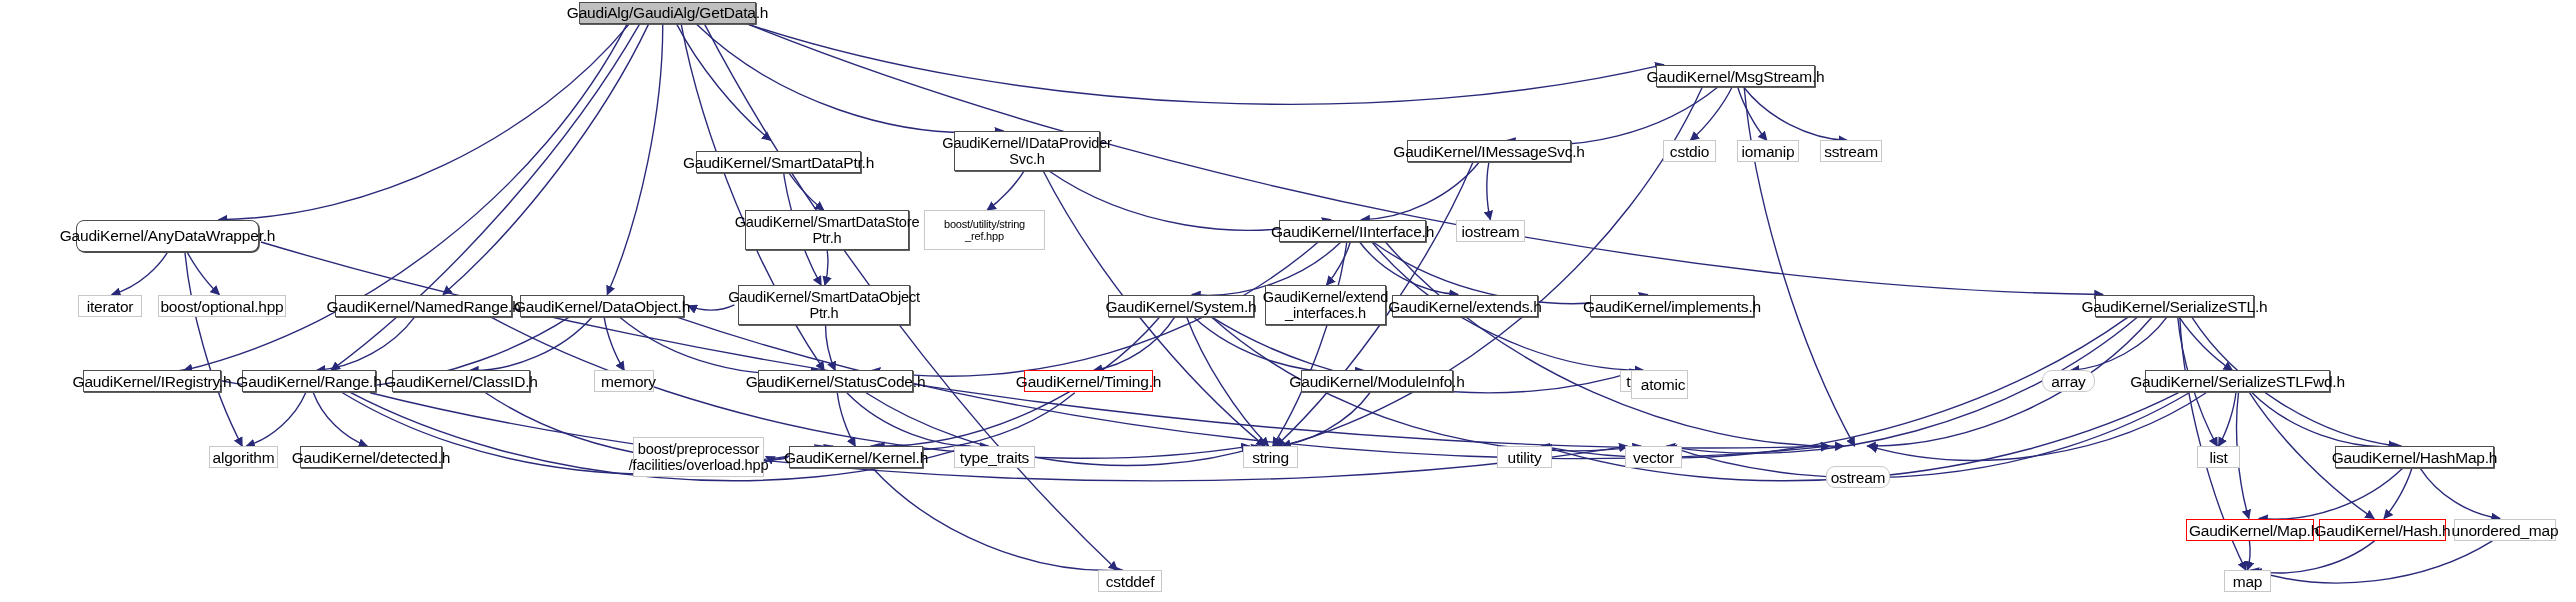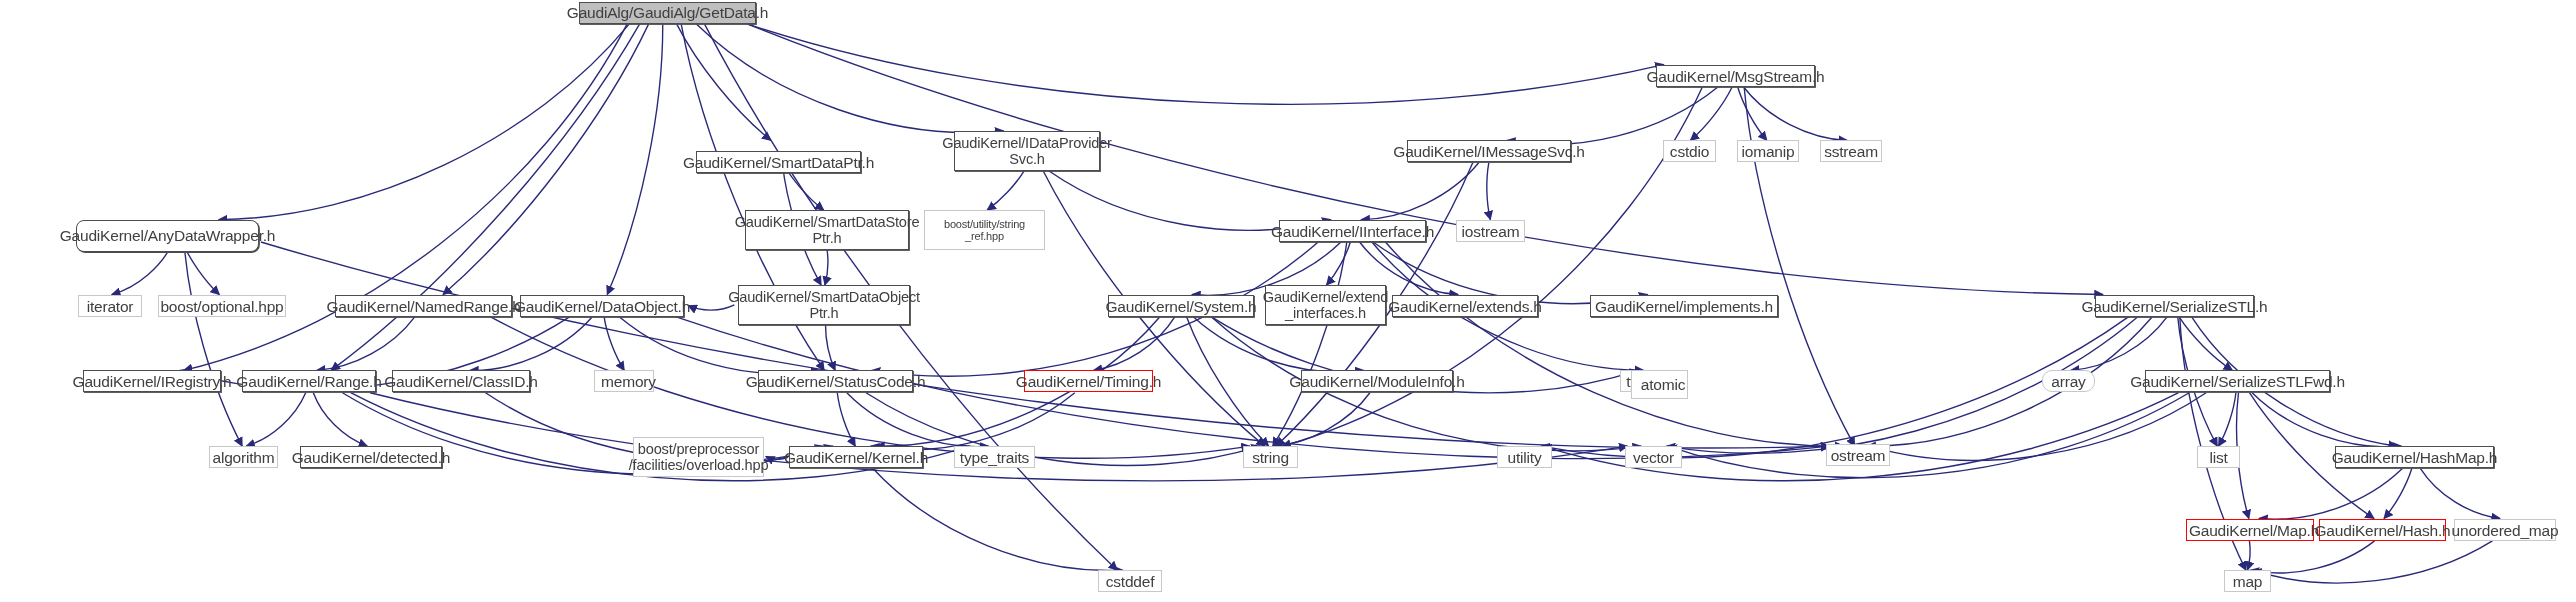--- a/index.html
+++ b/index.html
@@ -25,21 +25,21 @@
   }
   .node {
     position: absolute;
     box-sizing: border-box;
     display: flex;
     align-items: center;
     justify-content: center;
     text-align: center;
     background: #ffffff;
     font-size: 15.5px;
-    color: #404040;
+    color: #000000;
     line-height: 1.12;
     white-space: pre-line;
     letter-spacing: -0.2px;
   }
   
   .node.hdr {
     border: 1.7px solid #4d4d4d;
     box-shadow: 0.9px 0.9px 0 0 #4d4d4d;
   }
   
@@ -177,21 +177,21 @@
       <div class="node sys" style="left: 78px; top: 295px; width: 64px; height: 22.4px;">iterator</div>
       <div class="node sys" style="left: 158px; top: 295px; width: 128px; height: 22.4px;">boost/optional.hpp</div>
       <div class="node hdr" style="left: 335px; top: 295px; width: 177px; height: 22.4px;">GaudiKernel/NamedRange.h</div>
       <div class="node hdr" style="left: 520px; top: 295px; width: 164px; height: 22.4px;">GaudiKernel/DataObject.h</div>
       <div class="node hdr" style="left: 738px; top: 285px; width: 172px; height: 40px; font-size: 14.6px;">GaudiKernel/SmartDataObject
 Ptr.h</div>
       <div class="node hdr" style="left: 1108px; top: 295px; width: 146px; height: 22.4px;">GaudiKernel/System.h</div>
       <div class="node hdr" style="left: 1265px; top: 285px; width: 121px; height: 40px; font-size: 14.6px;">GaudiKernel/extend
 _interfaces.h</div>
       <div class="node hdr" style="left: 1392px; top: 295px; width: 146px; height: 22.4px;">GaudiKernel/extends.h</div>
-      <div class="node hdr" style="left: 1590px; top: 295px; width: 188px; height: 22.4px;">GaudiKernel/implements.h</div>
+      <div class="node hdr" style="left: 1590px; top: 295px; width: 164px; height: 22.4px;">GaudiKernel/implements.h</div>
       <div class="node hdr" style="left: 2095px; top: 295px; width: 159px; height: 22.4px;">GaudiKernel/SerializeSTL.h</div>
       <div class="node hdr" style="left: 83px; top: 370px; width: 138px; height: 22.4px;">GaudiKernel/IRegistry.h</div>
       <div class="node hdr" style="left: 242px; top: 370px; width: 134px; height: 22.4px;">GaudiKernel/Range.h</div>
       <div class="node hdr" style="left: 392px; top: 370px; width: 138px; height: 22.4px;">GaudiKernel/ClassID.h</div>
       <div class="node sys" style="left: 594px; top: 370px; width: 60px; height: 22.4px; padding-left: 9px;">memory</div>
       <div class="node hdr" style="left: 758px; top: 370px; width: 155px; height: 22.4px;">GaudiKernel/StatusCode.h</div>
       <div class="node red" style="left: 1024px; top: 370px; width: 129px; height: 22.4px;">GaudiKernel/Timing.h</div>
       <div class="node hdr" style="left: 1301px; top: 370px; width: 152px; height: 22.4px;">GaudiKernel/ModuleInfo.h</div>
       <div class="node sys" style="left: 1620px; top: 370px; width: 65px; height: 22.4px;">typeinfo</div>
       <div class="node sys" style="left: 1631px; top: 370px; width: 57px; height: 29px; padding-left: 7px;">atomic</div>
@@ -199,21 +199,21 @@
       <div class="node hdr" style="left: 2145px; top: 370px; width: 185px; height: 22.4px;">GaudiKernel/SerializeSTLFwd.h</div>
       <div class="node sys" style="left: 209px; top: 446px; width: 69px; height: 22.4px;">algorithm</div>
       <div class="node hdr" style="left: 300px; top: 446px; width: 142px; height: 22.4px;">GaudiKernel/detected.h</div>
       <div class="node sys" style="left: 633px; top: 437px; width: 131px; height: 40px; font-size: 14.6px;">boost/preprocessor
 /facilities/overload.hpp</div>
       <div class="node hdr" style="left: 789px; top: 446px; width: 134px; height: 22.4px;">GaudiKernel/Kernel.h</div>
       <div class="node sys" style="left: 954px; top: 446px; width: 81px; height: 22.4px;">type_traits</div>
       <div class="node sys" style="left: 1243px; top: 446px; width: 55px; height: 22.4px;">string</div>
       <div class="node sys" style="left: 1497px; top: 446px; width: 55px; height: 22.4px;">utility</div>
       <div class="node sys" style="left: 1625px; top: 446px; width: 57px; height: 22.4px;">vector</div>
-      <div class="node sys" style="left: 1826px; top: 444px; width: 64px; height: 22.4px;">ostream</div>
+      <div class="node sys" style="left: 1826px; top: 466px; width: 64px; height: 22.4px; border-radius: 9px;">ostream</div>
       <div class="node sys" style="left: 2197px; top: 446px; width: 43px; height: 22.4px;">list</div>
       <div class="node hdr" style="left: 2335px; top: 446px; width: 159px; height: 22.4px;">GaudiKernel/HashMap.h</div>
       <div class="node red" style="left: 2186px; top: 519px; width: 128px; height: 22.4px; padding-left: 8px;">GaudiKernel/Map.h</div>
       <div class="node red" style="left: 2319px; top: 519px; width: 127px; height: 22.4px;">GaudiKernel/Hash.h</div>
       <div class="node sys" style="left: 2454px; top: 519px; width: 102px; height: 22.4px;">unordered_map</div>
       <div class="node sys" style="left: 1098px; top: 570px; width: 64px; height: 22.4px;">cstddef</div>
       <div class="node sys" style="left: 2224px; top: 570px; width: 47px; height: 22.4px;">map</div>
     </div>
 </div>
 

